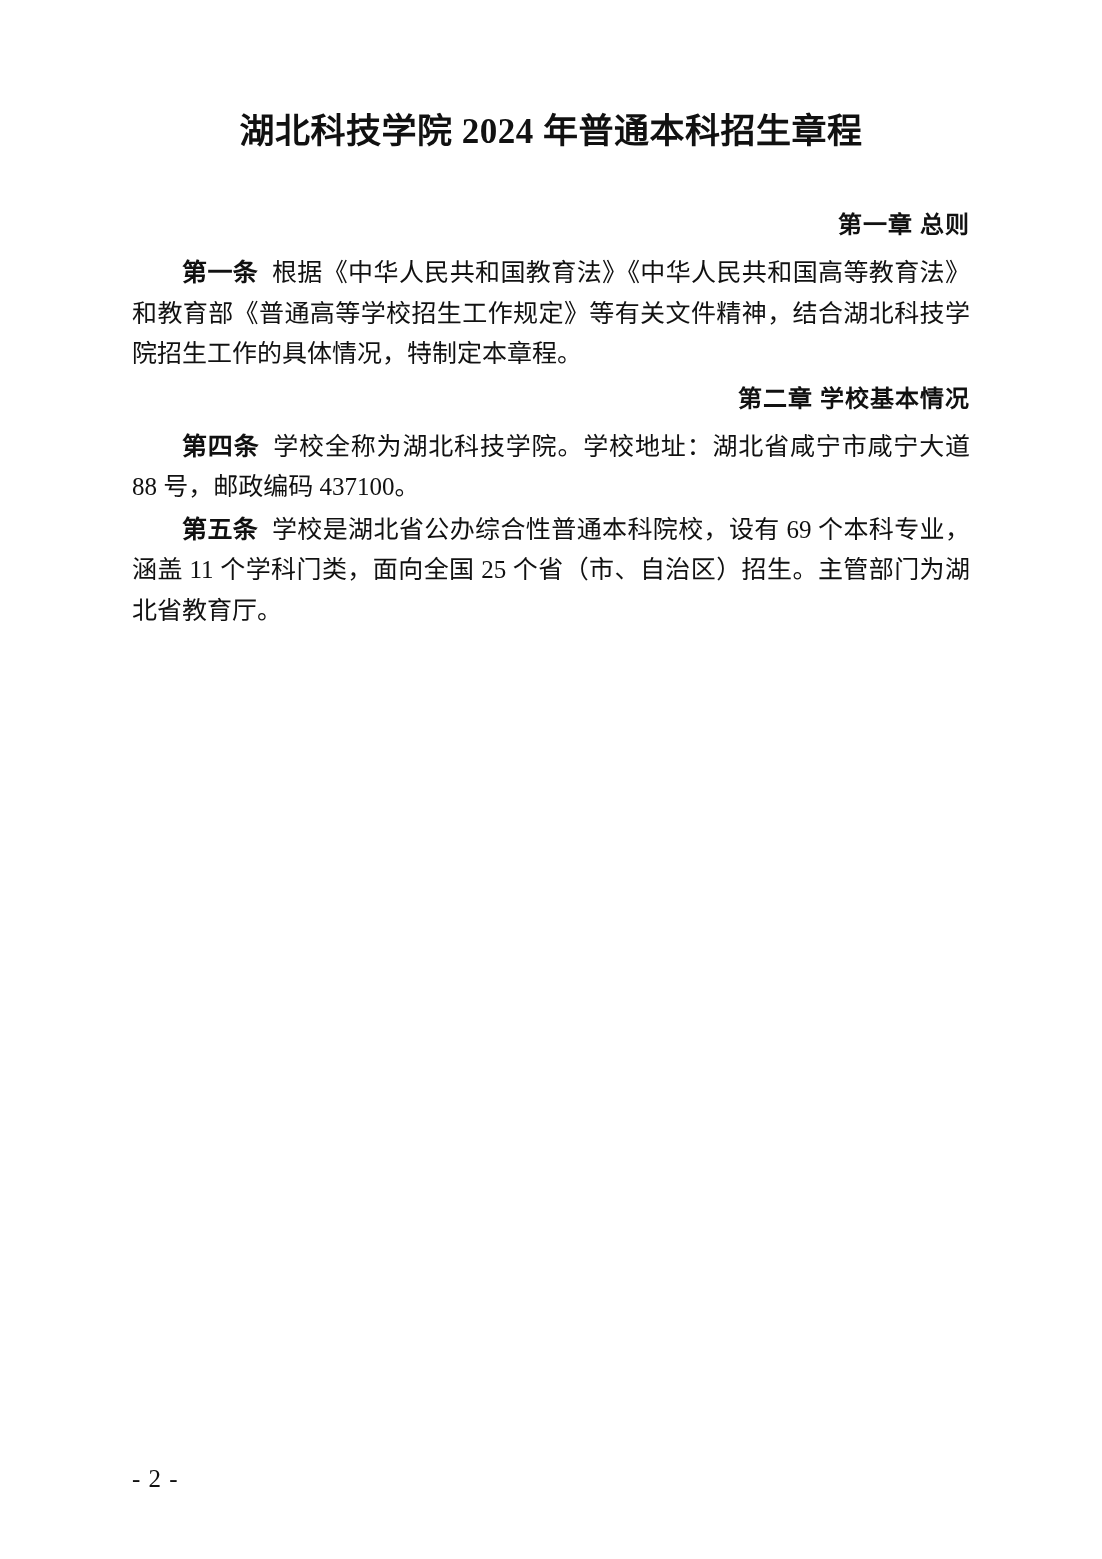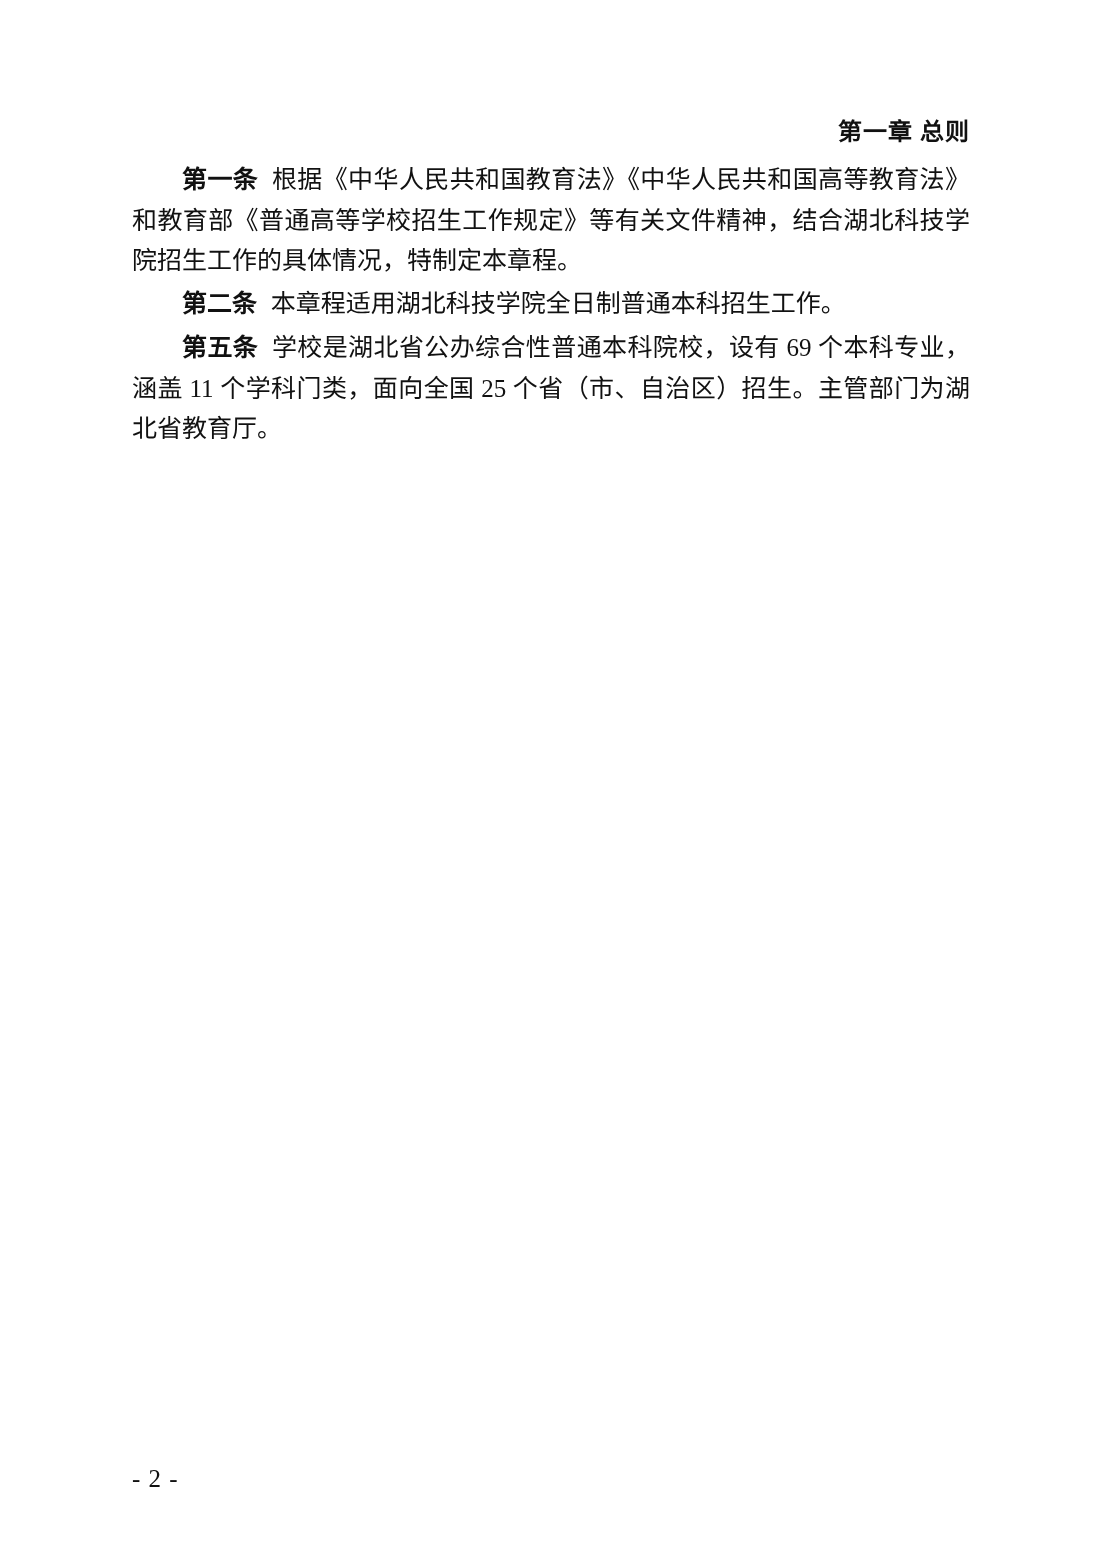--- a/index.html
+++ b/index.html
@@ -61,37 +61,39 @@
     bottom: 66px;
     font-size: 25px;
     letter-spacing: 1px;
   }
 </style>
 </head>
 <body>
 
 <div class="page">
 
+  <h1 class="doc-title">湖北科技学院 2024 年普通本科招生章程</h1>
 
   <div class="chapter">
     <h2 class="chapter-heading">第一章 总则</h2>
 
     <div class="body-block">
       <p class="para">
         <span class="art-num">第一条</span><span>根据《中华人民共和国教育法》《中华人民共和国高等教育法》和教育部《普通高等学校招生工作规定》等有关文件精神，结合湖北科技学院招生工作的具体情况，特制定本章程。</span>
       </p>
-      <p class="para">
-        <span class="art-num">第二条</span><span>本章程适用湖北科技学院全日制普通本科招生工作。</span>
-      </p>
     </div>
   </div>
 
   <div class="chapter">
+    <h2 class="chapter-heading">第二章 学校基本情况</h2>
 
     <div class="body-block">
+      <p class="para">
+        <span class="art-num">第四条</span><span>学校全称为湖北科技学院。学校地址：湖北省咸宁市咸宁大道 88 号，邮政编码 437100。</span>
+      </p>
       <p class="para">
         <span class="art-num">第五条</span><span>学校是湖北省公办综合性普通本科院校，设有 69 个本科专业，涵盖 11 个学科门类，面向全国 25 个省（市、自治区）招生。主管部门为湖北省教育厅。</span>
       </p>
     </div>
   </div>
 
   <div class="page-number">- 2 -</div>
 
 </div>
 

